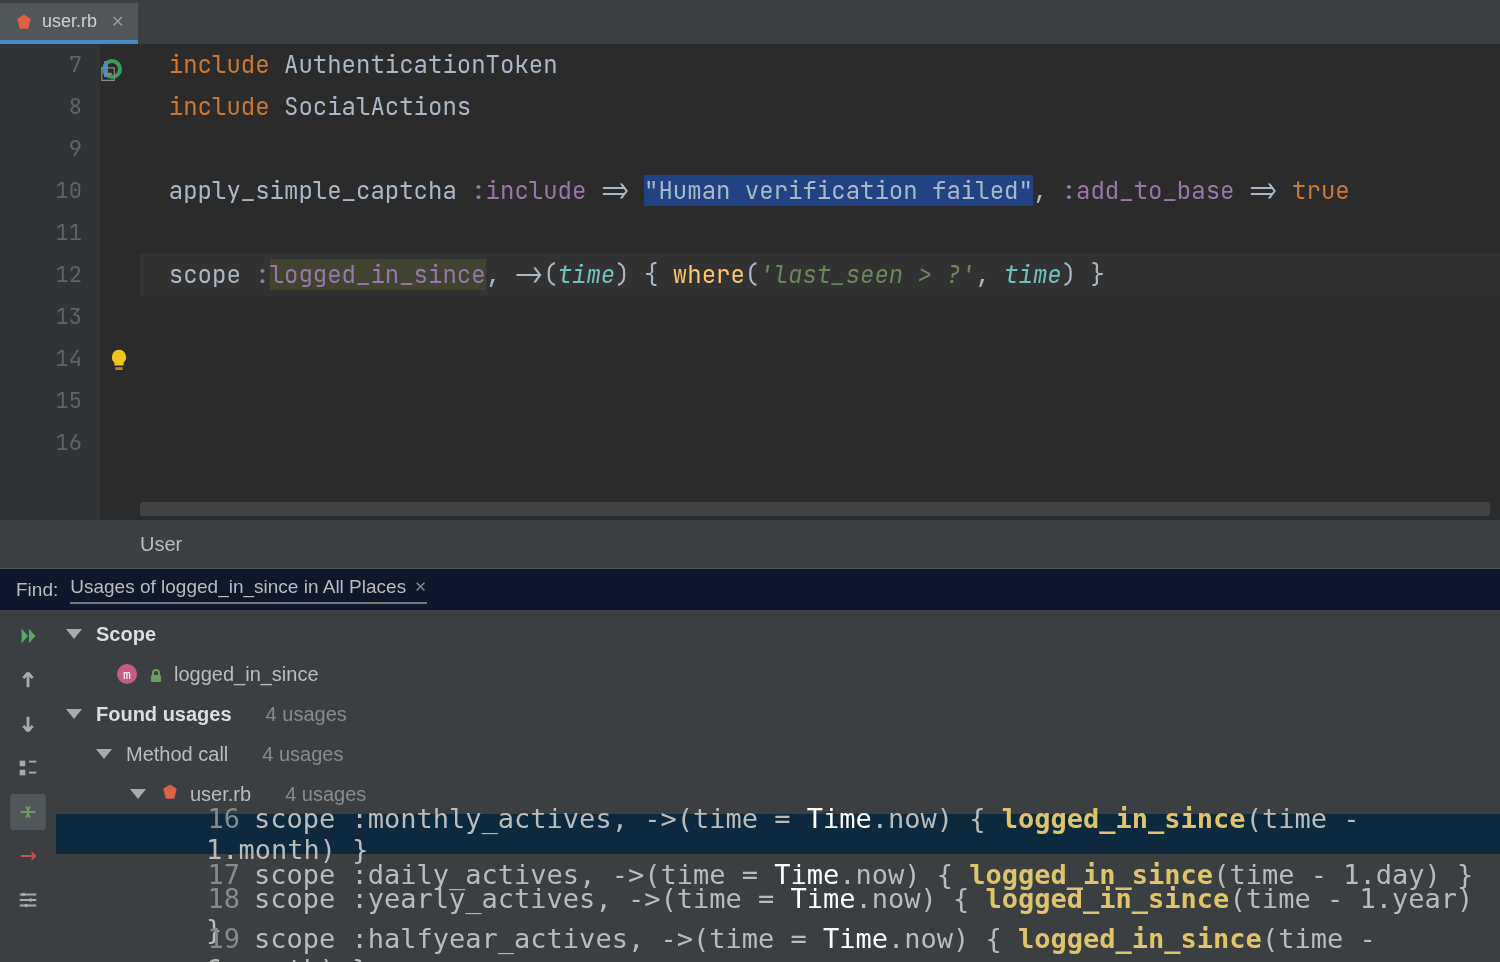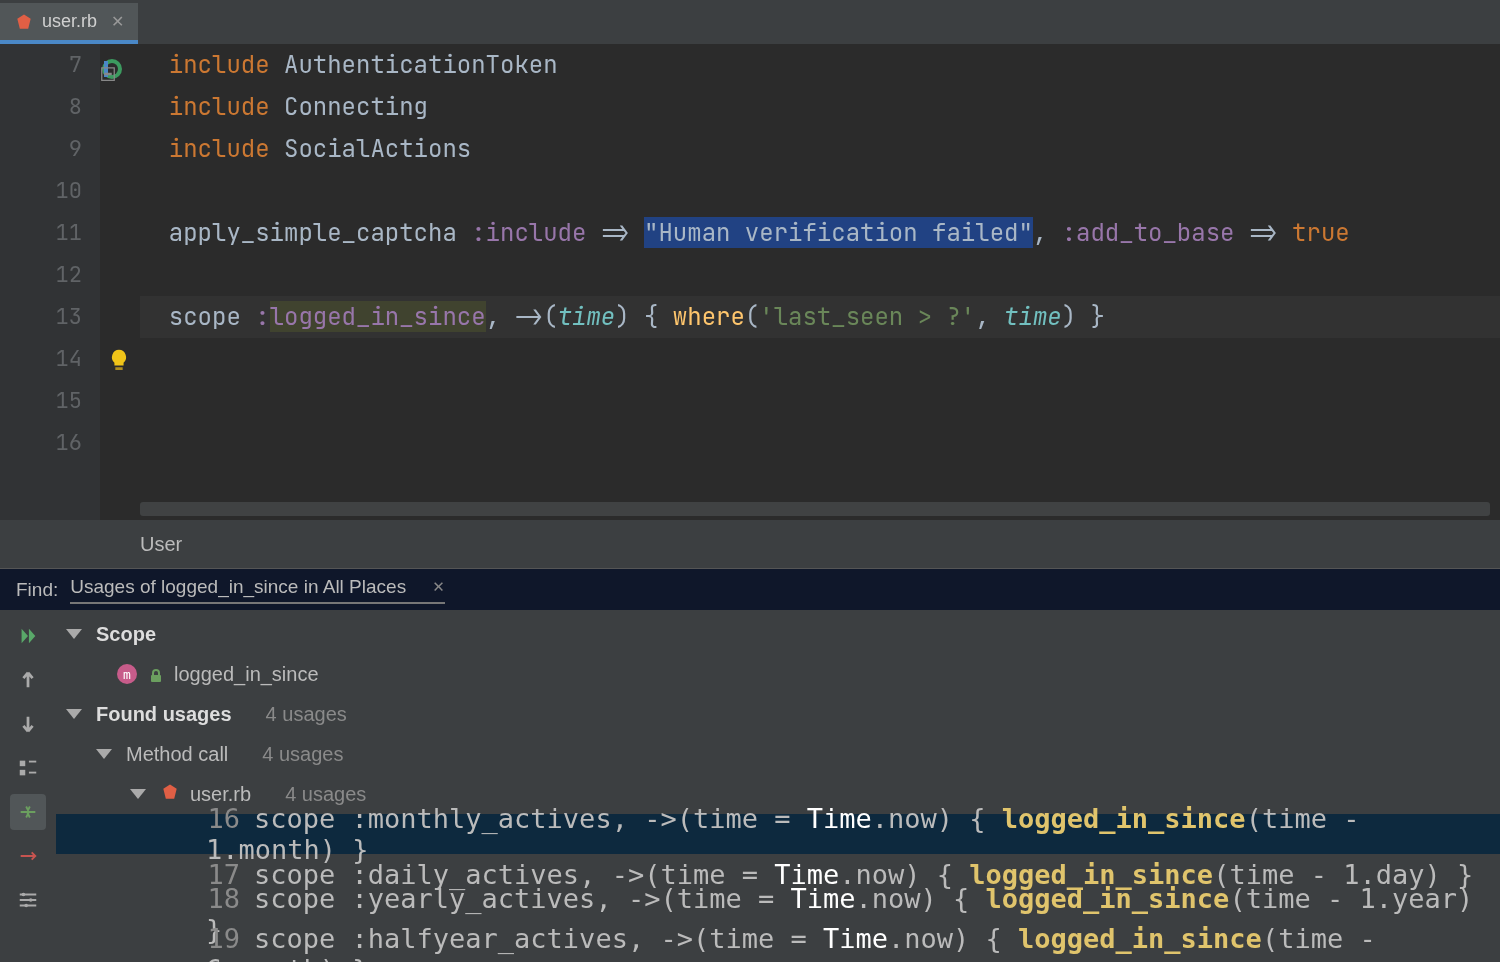--- a/index.html
+++ b/index.html
@@ -50,21 +50,21 @@
   .scroll-thumb {
     position:absolute; bottom:4px; left:40px; right:10px; height:14px;
     background: #4e5254; border-radius: 3px; opacity:0.6;
   }
   
   .kw { color: #cc7832; }
   .const { color: #a9b7c6; }
   .classdef { color: #bbb529; font-style: italic; background:#40432f; border-radius:2px; padding:0 2px;}
   .sym { color: #9876aa; }
   .sym-hl { color: #9876aa; background: #40432f; }
-  .str { color: #6a8759; }
+  .str { color: #6a8759; font-style: italic; }
   .str-sel { background:#214283; color:#a9b7c6; }
   .param { color: #72c0c0; font-style: italic; }
   .ident { color: #a9b7c6; }
   .call { color: #ffc66d; }
   .punct { color: #a9b7c6; }
   .arrow { color:#a9b7c6; }
   .caret {
     display:inline-block; width:2px; height:30px; background:#bbb;
     vertical-align: -6px; margin-right:-2px;
   }
@@ -74,21 +74,21 @@
     padding-left: 140px; font-size: 20px; color:#bbb;
   }
   
   .find-header {
     height: 42px; background: #0f172a; border-top:1px solid #555;
     display:flex; align-items:center; padding-left: 16px; gap:12px;
     font-size: 19px; color:#bbb;
   }
   .find-header .find-tab {
     border-bottom: 2px solid #777; padding-bottom:4px;
-    display:flex; align-items:center; gap:26px;
+    display:flex; align-items:center; gap:8px;
   }
   .find-header .find-tab .close-x { color:#888; font-size:15px; }
   .find-body { flex: 0 0 auto; display:flex; background:#3c3f41; }
   .find-toolbar {
     width: 56px; background:#3c3f41; display:flex; flex-direction:column;
     align-items:center; gap:8px; padding-top:8px;
   }
   .tool-btn {
     width:36px; height:36px; display:flex; align-items:center; justify-content:center;
     color:#aaa; border-radius:4px;
@@ -163,21 +163,20 @@
       <span class="bulb-icon" style="top:302px">
         <svg viewBox="0 0 24 28">
             <path fill="#f0c419" d="M12 2a8 8 0 0 0-5 14v3h10v-3a8 8 0 0 0-5-14z"></path>
             <rect x="8" y="21" width="8" height="3" fill="#b08f1f"></rect>
           </svg>
       </span>
     </div>
   </div>
   <div class="code">
     <div class="row">  <span class="kw">include </span><span class="const">AuthenticationToken</span></div>
-    <div class="row">  <span class="kw">include </span><span class="const">Connecting</span></div>
     <div class="row">  <span class="kw">include </span><span class="const">SocialActions</span></div>
     <div class="row"></div>
     <div class="row">  <span class="ident">apply_simple_captcha </span><span class="sym">:include</span><span class="punct"> =&gt; </span><span class="str-sel">"Human verification failed"</span><span class="punct">, </span><span class="sym">:add_to_base</span><span class="punct"> =&gt; </span><span class="kw">true</span></div>
     <div class="row"></div>
     <div class="row current">  <span class="ident">scope </span><span class="sym">:</span><span class="caret"></span><span class="sym-hl">logged_in_since</span><span class="punct">, </span><span class="arrow">-&gt;(</span><span class="param">time</span><span class="punct">) { </span><span class="call">where</span><span class="punct">(</span><span class="str">'last_seen &gt; ?'</span><span class="punct">, </span><span class="param">time</span><span class="punct">) }</span></div>
     <div class="row"></div>
     <div class="scroll-thumb"></div>
   </div>
 </div>
 

